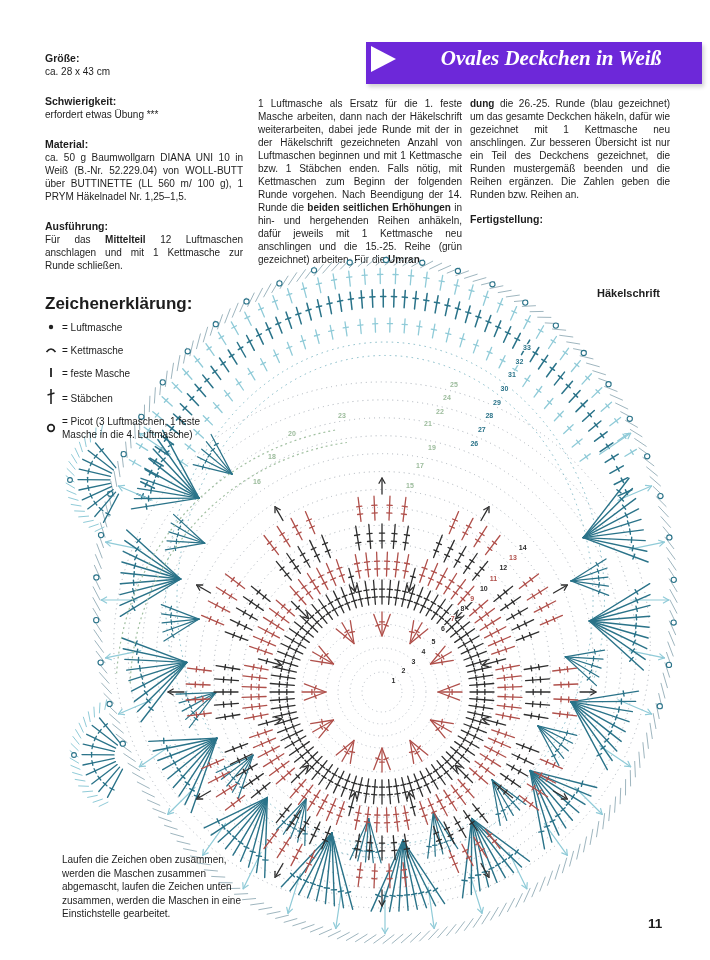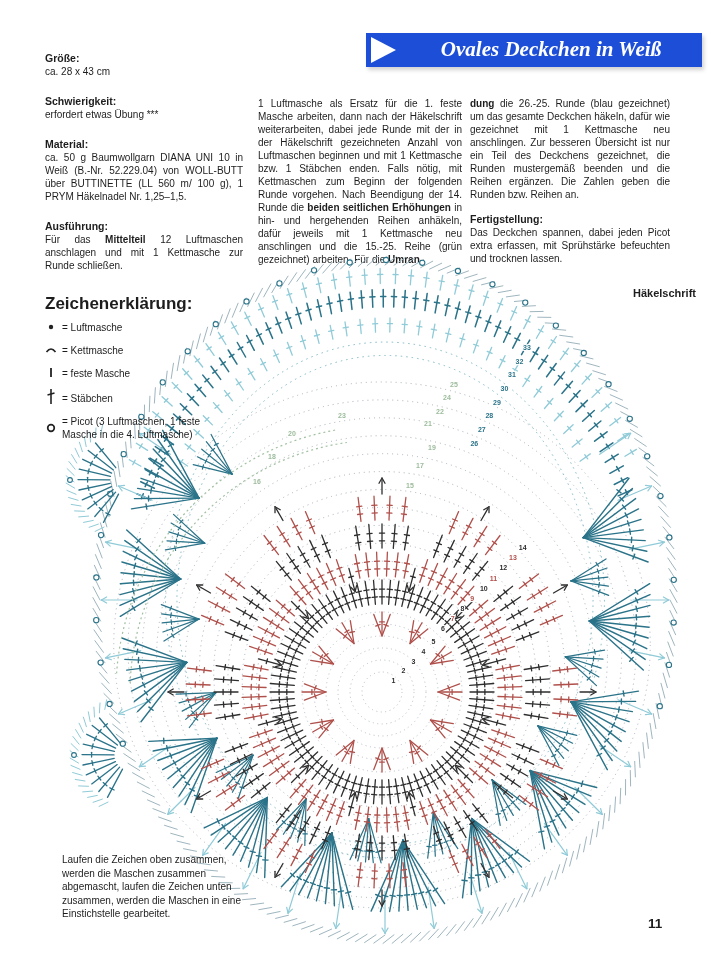--- a/index.html
+++ b/index.html
@@ -1,19 +1,19 @@
 <!DOCTYPE html>
 <html><head>
 <meta charset="utf-8">
 <style>
   html,body{margin:0;padding:0;background:#e8e8e8;}
   .page{position:relative;width:710px;height:960px;background:#ffffff;overflow:hidden;
         font-family:"Liberation Sans",sans-serif;color:#1d1d1d;margin:0 auto;}
   
-  .banner{position:absolute;left:366px;top:33px;width:336px;height:34px;background:#1d4ed8;
+  .banner{position:absolute;left:366px;top:42px;width:336px;height:42px;background:#6d28d9;
           box-shadow:2px 3px 4px rgba(0,0,0,.18);}
   .banner .arrow{position:absolute;left:5px;top:4px;width:0;height:0;
           border-top:13px solid transparent;border-bottom:13px solid transparent;border-left:25px solid #fff;}
   .banner .title{position:absolute;left:38px;right:4px;top:0;height:34px;line-height:32px;text-align:center;
           font-family:"Liberation Serif",serif;font-style:italic;font-weight:bold;font-size:21px;color:#fff;
           white-space:nowrap;}
   
   .col{position:absolute;font-size:10px;line-height:13px;}
   .just{text-align:justify;}
   .h{font-weight:bold;font-size:10.5px;line-height:13px;}
@@ -22,21 +22,21 @@
   #leftcol .block{margin-bottom:17px;}
   #col2{left:258px;top:97px;width:204px;}
   #col3{left:470px;top:97px;width:200px;}
   #col3 .gap{height:12px;}
   
   .legend{position:absolute;left:45px;top:297px;width:188px;font-size:10px;line-height:13px;z-index:2;}
   .legend .lh{font-weight:bold;font-size:17px;margin-bottom:9px;}
   .lrow{display:flex;align-items:center;margin-bottom:6px;}
   .lrow .ic{width:17px;flex:0 0 17px;padding-top:0px;}
   .lrow .lt{flex:1;}
-  .chart-label{position:absolute;left:584px;top:287px;width:112px;text-align:right;
+  .chart-label{position:absolute;left:548px;top:287px;width:112px;text-align:right;
                font-weight:bold;font-size:11px;z-index:2;}
   .footnote{position:absolute;left:62px;top:853px;width:194px;font-size:10px;line-height:13.5px;z-index:2;}
   .pagenum{position:absolute;left:648px;top:916px;font-weight:bold;font-size:13.5px;z-index:2;}
   #chart-svg{position:absolute;left:38px;top:248px;z-index:1;}
 </style>
 </head>
 <body>
 
 <div class="page">
 
@@ -63,21 +63,20 @@
       <div class="just"><span>Für das </span><span class="b">Mittelteil</span><span> 12 Luftmaschen anschlagen und mit 1 Kettmasche zur Runde schließen.</span></div>
     </div>
   </div>
 
   <div class="col just" id="col2"><span>1 Luftmasche als Ersatz für die 1. feste Masche arbeiten, dann nach der Häkelschrift weiterarbeiten, dabei jede Runde mit der in der Häkelschrift gezeichneten Anzahl von Luftmaschen beginnen und mit 1 Kettmasche bzw. 1 Stäbchen enden. Falls nötig, mit Kettmaschen zum Beginn der folgenden Runde vorgehen. Nach Beendigung der 14. Runde die </span><span class="b">beiden seitlichen Erhöhungen</span><span> in hin- und hergehenden Reihen anhäkeln, dafür jeweils mit 1 Kettmasche neu anschlingen und die 15.-25. Reihe (grün gezeichnet) arbeiten. Für die </span><span class="b">Umran-</span></div>
 
   <div class="col" id="col3">
     <div class="just"><span class="b">dung</span><span> die 26.-25. Runde (blau gezeichnet) um das gesamte Deckchen häkeln, dafür wie gezeichnet mit 1 Kettmasche neu anschlingen. Zur besseren Übersicht ist nur ein Teil des Deckchens gezeichnet, die Runden mustergemäß beenden und die Reihen ergänzen. Die Zahlen geben die Runden bzw. Reihen an.</span></div>
     <div class="gap"></div>
     <div class="h">Fertigstellung:</div>
-    <div class="just">Das Deckchen spannen, dabei jeden Picot extra erfassen, mit Sprühstärke befeuchten und trocknen lassen.</div>
   </div>
 
   <div class="legend">
     <div class="lh">Zeichenerklärung:</div>
     <div class="lrow">
       <span class="ic"><svg width="14" height="14">
             <circle cx="6" cy="8" r="2.2" fill="#222"></circle>
           </svg></span>
       <span class="lt">= Luftmasche</span>
     </div>

